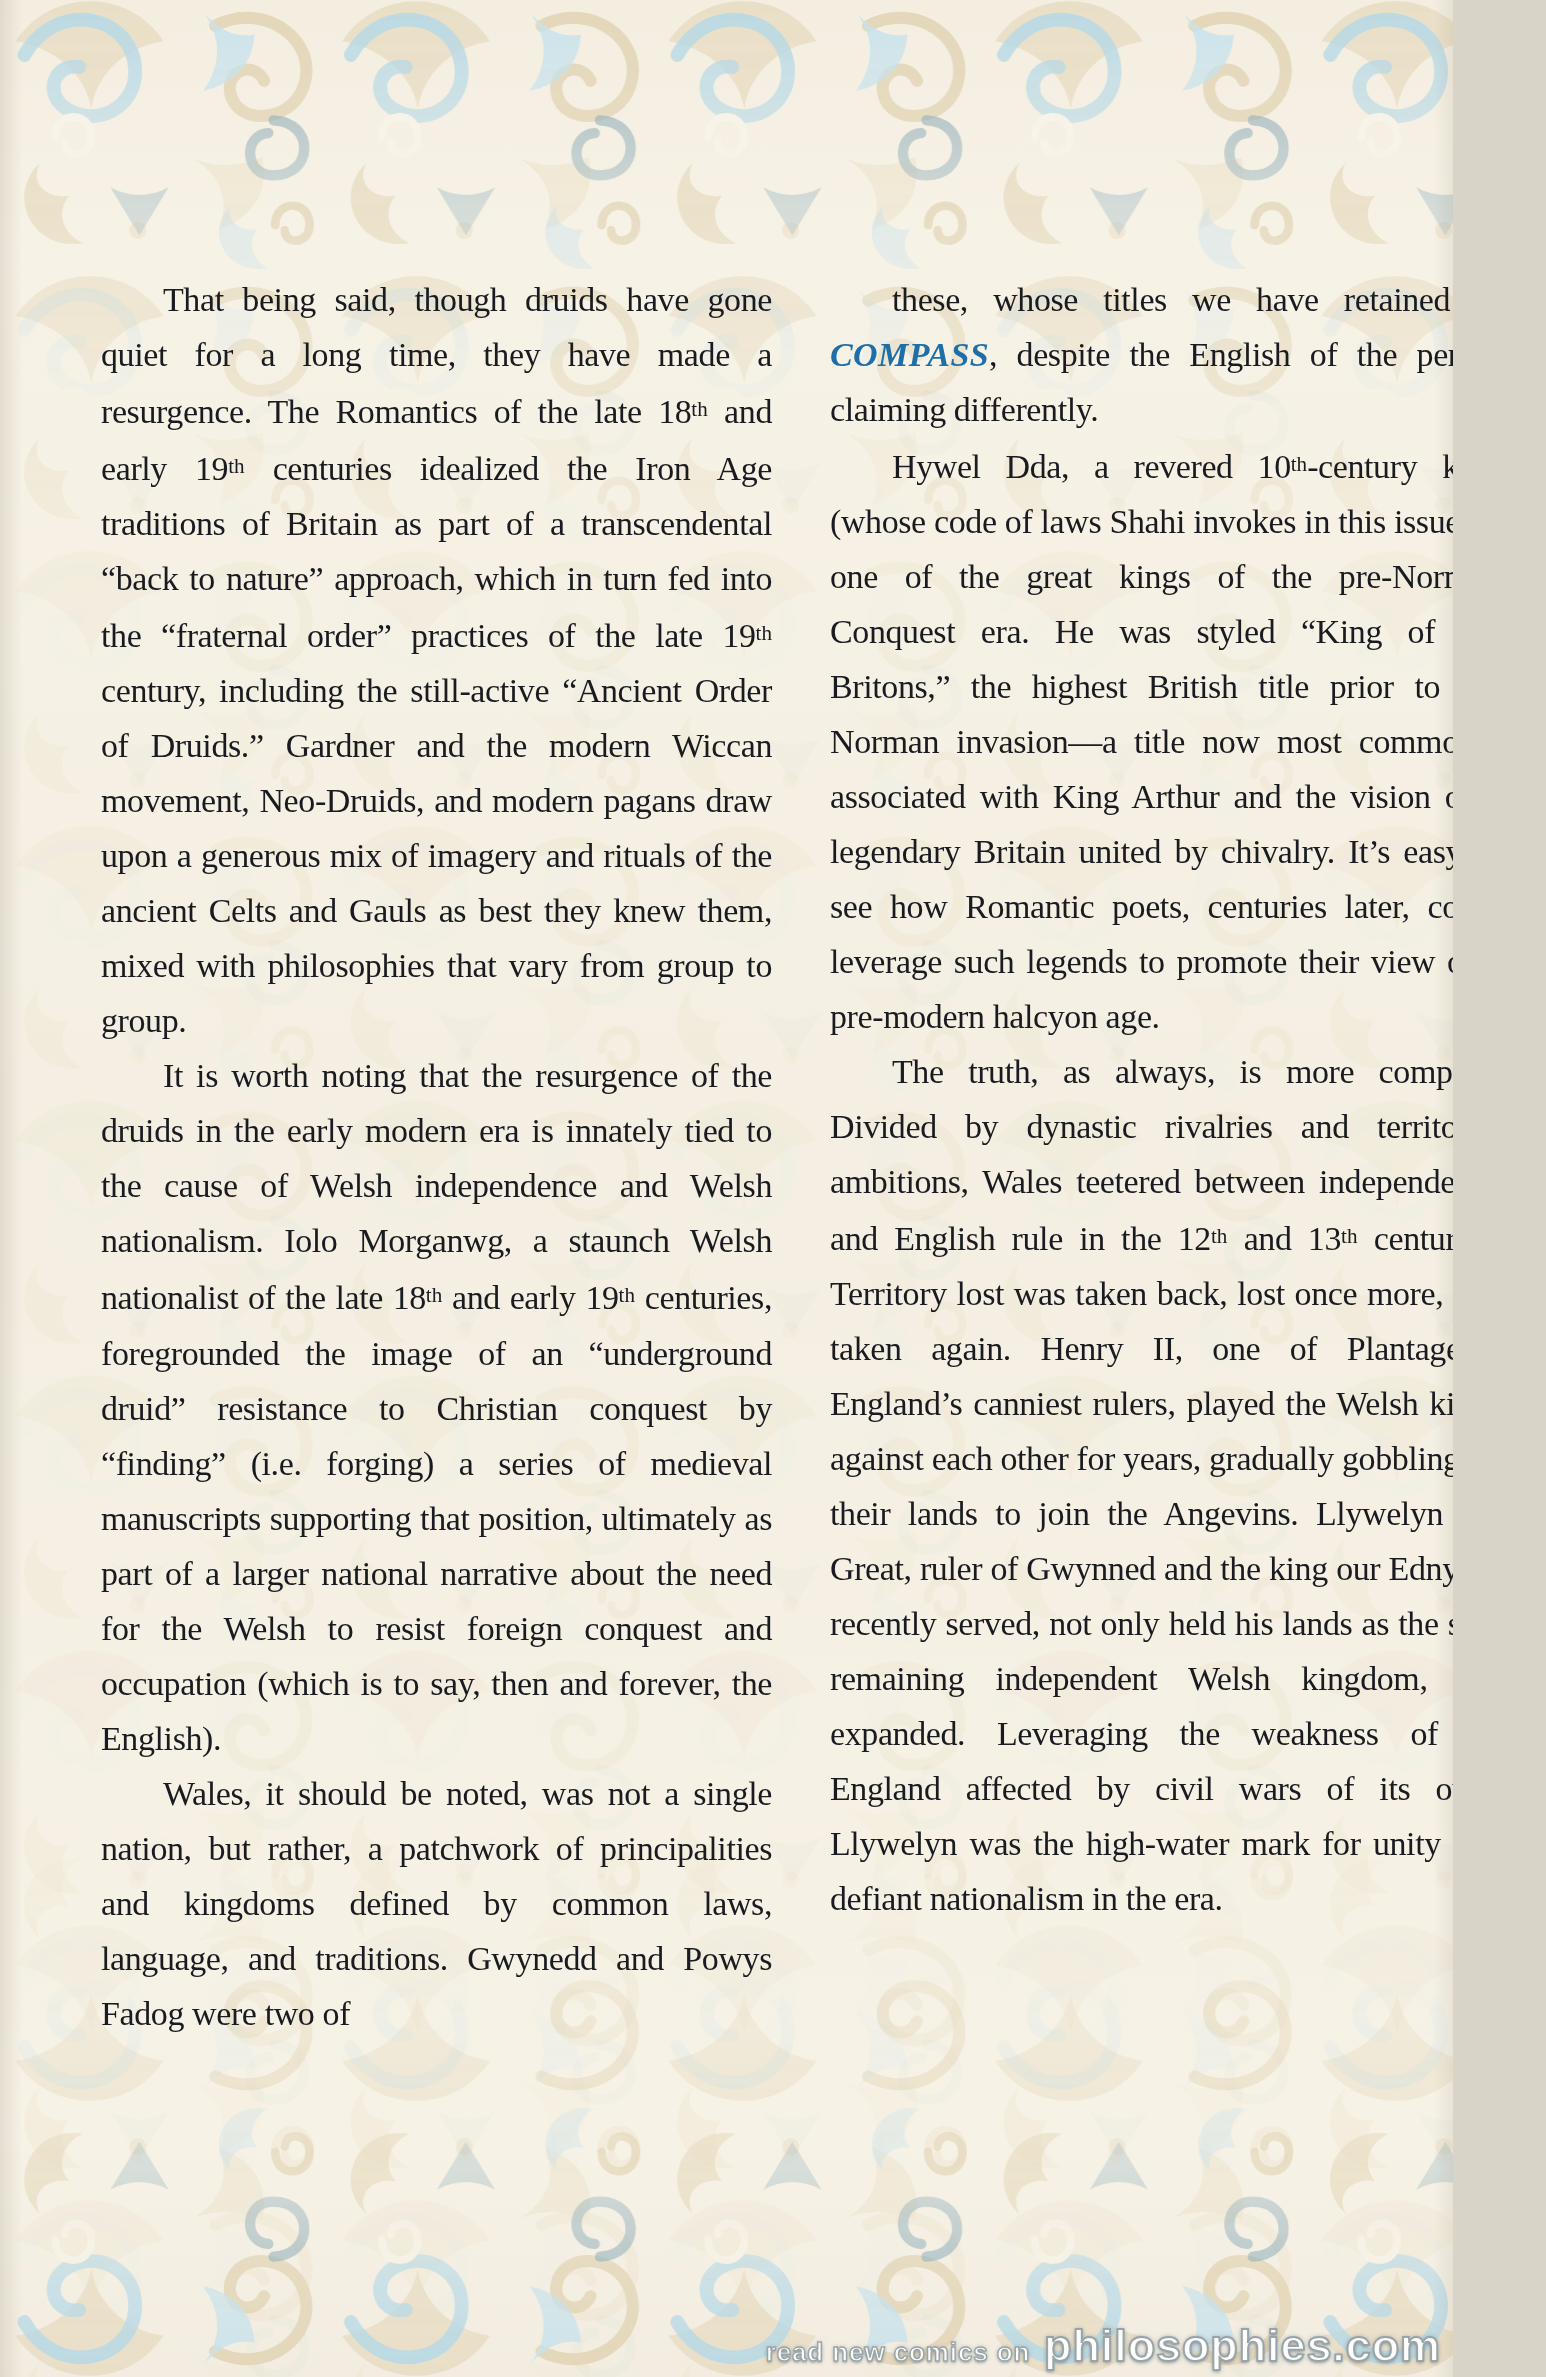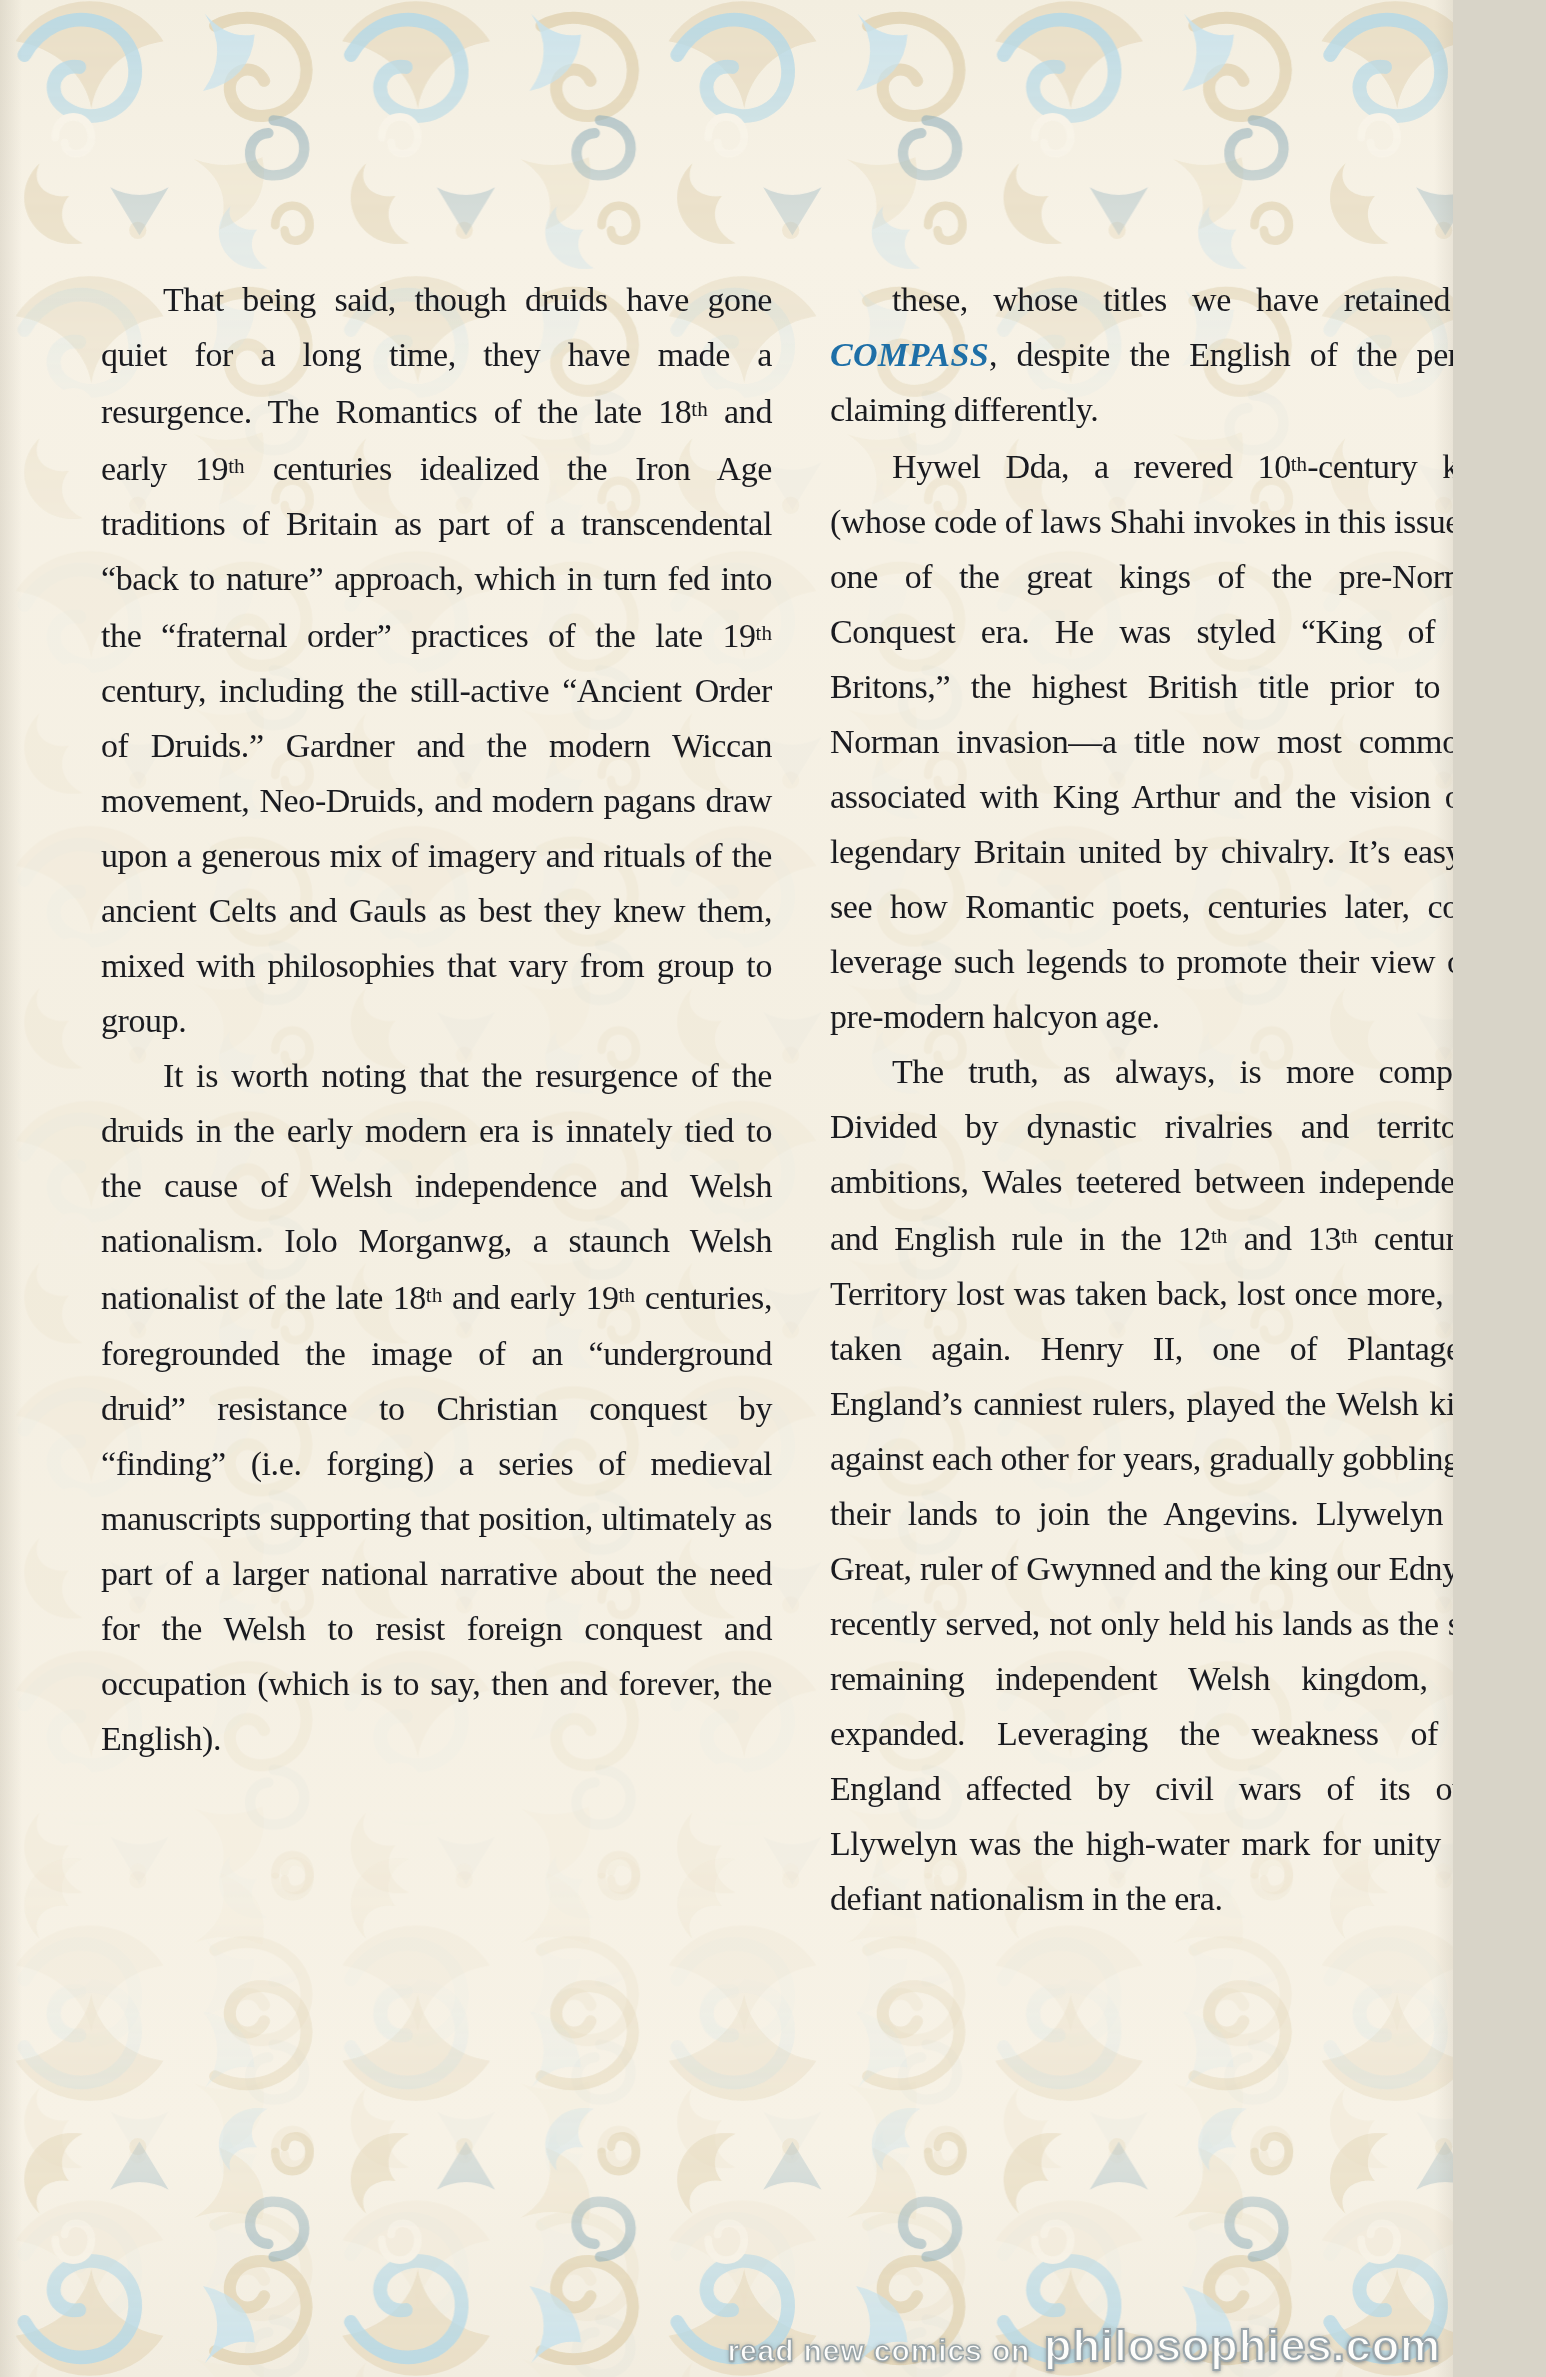--- a/index.html
+++ b/index.html
@@ -43,21 +43,21 @@
     letter-spacing: 0.4px;
   }
   .watermark {
     position: absolute; right: 12px; bottom: 5.2px; z-index: 5;
     display: flex; align-items: baseline; gap: 13.7px;
     font-family: "Liberation Sans", "DejaVu Sans", sans-serif;
     font-weight: bold;
     white-space: nowrap;
   }
   .wm-prefix {
-    font-size: 30px;
+    font-size: 26px;
     color: #fdfdfb;
     -webkit-text-stroke: 1.4px #9aa5a9;
     text-shadow: 0 0 4.3px rgba(125,135,140,0.65), 0 1.7px 2.6px rgba(110,120,125,0.5);
     letter-spacing: 0.9px;
   }
   .wm-site {
     font-size: 45px;
     color: #fdfdfb;
     -webkit-text-stroke: 1.9px #98a4aa;
     text-shadow: 0 0 5.2px rgba(120,130,136,0.7), 0 1.7px 3.4px rgba(105,115,121,0.55);
@@ -123,20 +123,21 @@
       <rect width="1800" height="660" fill="url(#patBlue)" mask="url(#maskBlue)" opacity="0.9"></rect>
     </g>
   </svg>
 
   <div class="edge-shade"></div>
 
   <main class="columns">
     <div class="col">
         <p class="para"><span>That being said, though druids have gone quiet for a long time, they have made a resurgence. The Romantics of the late 18</span><span class="seg-sup">th</span><span> and early 19</span><span class="seg-sup">th</span><span> centuries idealized the Iron Age traditions of Britain as part of a transcendental “back to nature” approach, which in turn fed into the “fraternal order” practices of the late 19</span><span class="seg-sup">th</span><span> century, including the still-active “Ancient Order of Druids.” Gardner and the modern Wiccan movement, Neo-Druids, and modern pagans draw upon a generous mix of imagery and rituals of the ancient Celts and Gauls as best they knew them, mixed with philosophies that vary from group to group.</span></p>
         <p class="para"><span>It is worth noting that the resurgence of the druids in the early modern era is innately tied to the cause of Welsh independence and Welsh nationalism. Iolo Morganwg, a staunch Welsh nationalist of the late 18</span><span class="seg-sup">th</span><span> and early 19</span><span class="seg-sup">th</span><span> centuries, foregrounded the image of an “underground druid” resistance to Christian conquest by “finding” (i.e. forging) a series of medieval manuscripts supporting that position, ultimately as part of a larger national narrative about the need for the Welsh to resist foreign conquest and occupation (which is to say, then and forever, the English).</span></p>
+        <p class="para"><span>Wales, it should be noted, was not a single nation, but rather, a patchwork of principalities and kingdoms defined by common laws, language, and traditions. Gwynedd and Powys Fadog were two of</span></p>
       </div>
     <div class="col">
         <p class="para"><span>these, whose titles we have retained in </span><span class="seg-compass">COMPASS</span><span>, despite the English of the period claiming differently.</span></p>
         <p class="para"><span>Hywel Dda, a revered 10</span><span class="seg-sup">th</span><span>-century king (whose code of laws Shahi invokes in this issue) is one of the great kings of the pre-Norman Conquest era. He was styled “King of the Britons,” the highest British title prior to the Norman invasion—a title now most commonly associated with King Arthur and the vision of a legendary Britain united by chivalry. It’s easy to see how Romantic poets, centuries later, could leverage such legends to promote their view of a pre-modern halcyon age.</span></p>
         <p class="para"><span>The truth, as always, is more complex. Divided by dynastic rivalries and territorial ambitions, Wales teetered between independence and English rule in the 12</span><span class="seg-sup">th</span><span> and 13</span><span class="seg-sup">th</span><span> centuries. Territory lost was taken back, lost once more, and taken again. Henry II, one of Plantagenet England’s canniest rulers, played the Welsh kings against each other for years, gradually gobbling up their lands to join the Angevins. Llywelyn the Great, ruler of Gwynned and the king our Ednyfed recently served, not only held his lands as the sole remaining independent Welsh kingdom, but expanded. Leveraging the weakness of an England affected by civil wars of its own, Llywelyn was the high-water mark for unity and defiant nationalism in the era.</span></p>
       </div>
   </main>
 
   <div class="watermark">
     <span class="wm-prefix">read new comics on</span>

